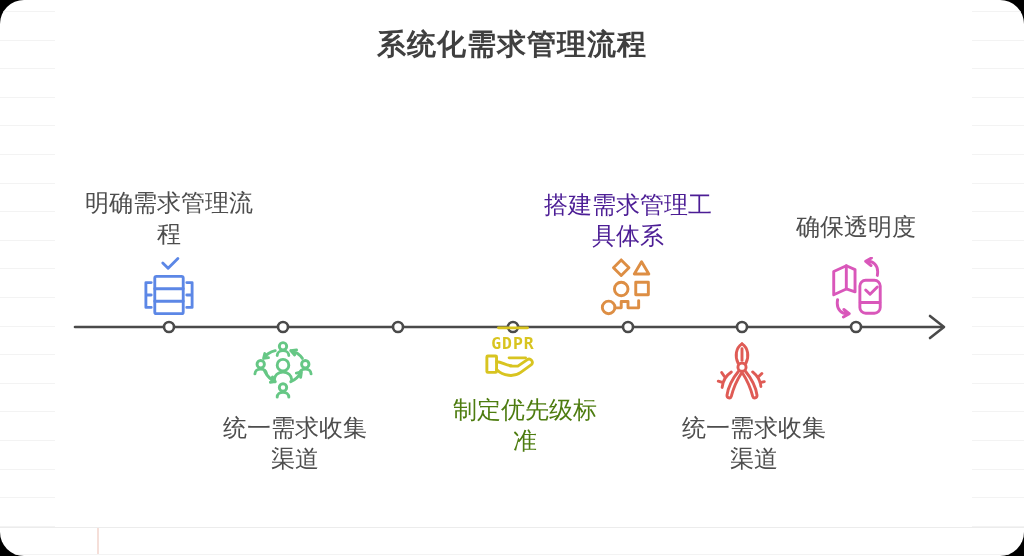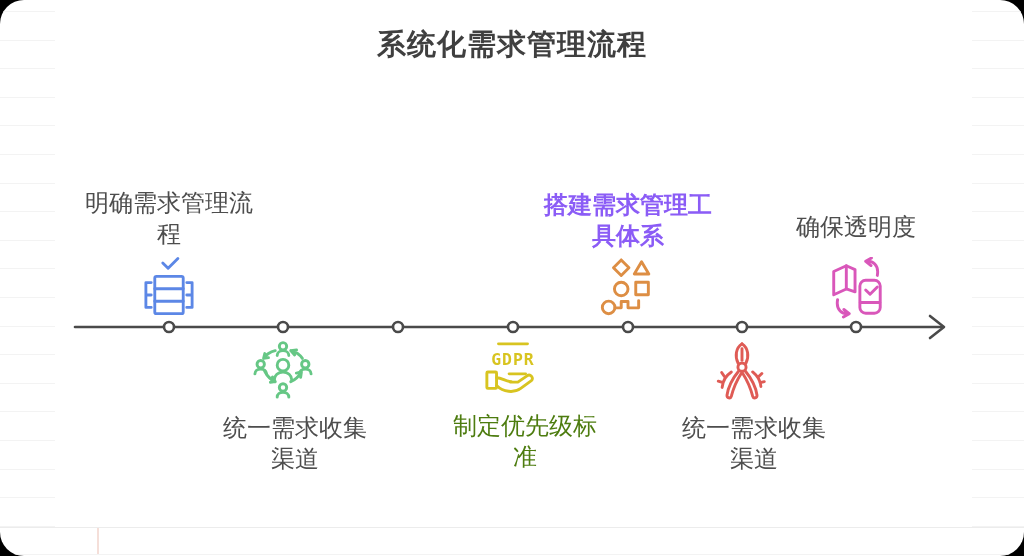--- a/index.html
+++ b/index.html
@@ -75,36 +75,36 @@
           <path d="M24 11 Q16 13 12 19 M12 19 L17 18.2 M12 19 L13.2 14"></path>
           <path d="M52 19 Q48 13 40 11 M40 11 L46 10.2 M40 11 L44 15.5"></path>
           <path d="M13 32 Q17 40 24 43 M24 43 L19 43.6 M24 43 L21.2 38.2"></path>
           <path d="M40 43 Q47 40 51 33 M51 33 L50.2 38.4 M51 33 L45.8 34.2"></path>
         </svg>
       </span>
       <div class="label" style="color: rgb(77, 77, 77);">统一需求收集渠道</div>
     </div>
 
 
-    <div class="item bottom" style="left:423px;top:340px;">
+    <div class="item bottom" style="left:423px;top:324px;">
       <span class="icon" style="color: rgb(216, 196, 32);">
         <svg width="62" height="60" viewBox="0 0 64 62" fill="none" stroke="currentColor" stroke-width="3" stroke-linecap="round" stroke-linejoin="round">
           <path d="M17 4 H47"></path>
           <text x="32" y="26" text-anchor="middle" fill="currentColor" stroke="none" font-family="'DejaVu Sans Mono',monospace" font-size="17" font-weight="700" letter-spacing="1">GDPR</text>
           <path d="M28 35 H45"></path>
           <rect x="5" y="33" width="10" height="17" rx="1"></rect>
           <path d="M15 47 C22 54 33 55 40 50 L51 42 C54 39.5 50 34.5 46.5 37 L37 43.5 H29"></path>
           <path d="M15 39 C21 39 24 43 30 43"></path>
         </svg>
       </span>
       <div class="label" style="color: #4d7c0f;">制定优先级标准</div>
     </div>
 
     <div class="item top" style="left:538px;bottom:237px;">
-      <div class="label" style="color: #8b5cf6; font-weight: bold;">搭建需求管理工具体系</div>
+      <div class="label" style="color: #4c1d95;">搭建需求管理工具体系</div>
       <span class="icon" style="color: rgb(221, 142, 68);">
         <svg width="62" height="62" viewBox="0 0 64 64" fill="none" stroke="currentColor" stroke-width="3" stroke-linecap="round" stroke-linejoin="round">
           <path d="M25 3 L33 11 L25 19 L17 11 Z"></path>
           <path d="M46 5 L53.5 17.5 H38.5 Z"></path>
           <circle cx="25" cy="33" r="7"></circle>
           <rect x="40" y="26" width="13" height="13"></rect>
           <circle cx="12" cy="52" r="6.5"></circle>
           <path d="M18.5 52.5 H25 V46 H32 V52.5 H43 V45"></path>
         </svg>
       </span>

